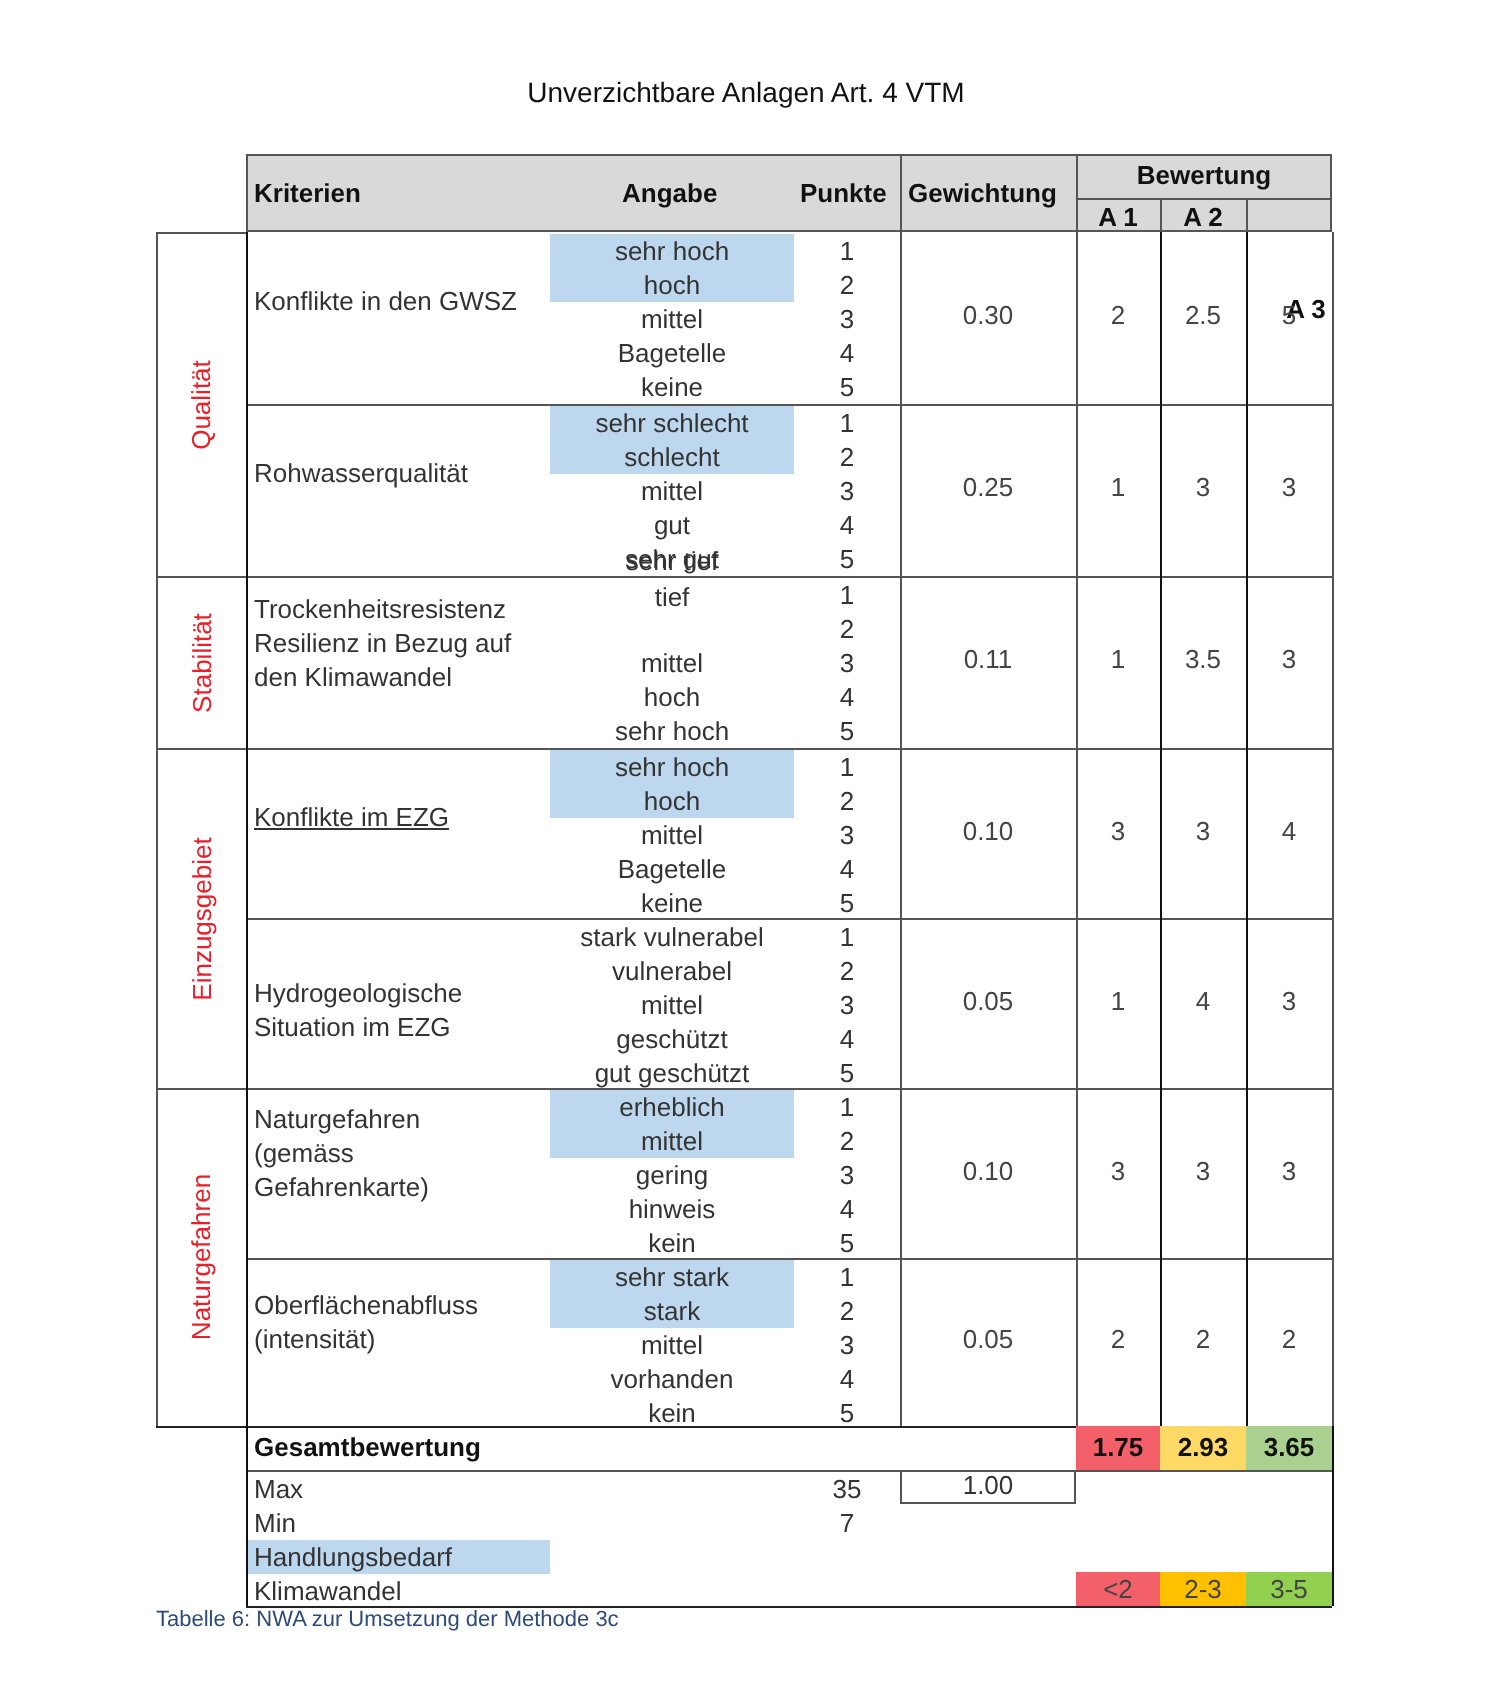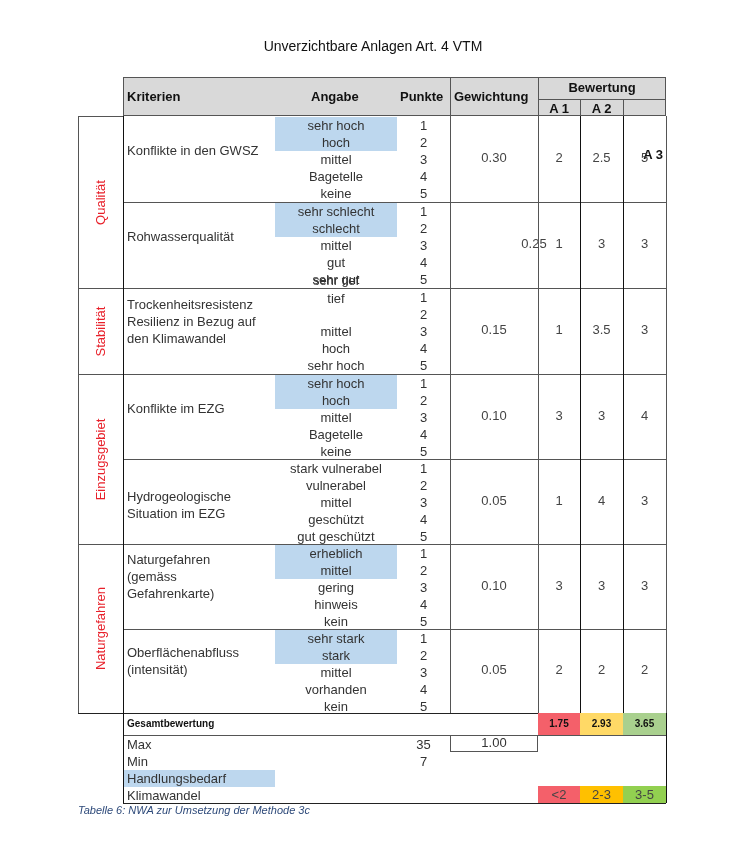--- a/index.html
+++ b/index.html
@@ -12,23 +12,23 @@
   .hline { position:absolute; background:#555; height:1px; }
   .vline.dark { background:#111; }
   .hline.dark { background:#222; }
   .crit { position:absolute; left:127px; font-size:13px; color:#333; line-height:17px; }
   .opt { position:absolute; left:275px; width:122px; height:17px; text-align:center; font-size:13px; line-height:17px; color:#333; }
   .opt.hl { background:#bdd7ee; }
   .pt { position:absolute; left:397px; width:53px; height:17px; text-align:center; font-size:13px; line-height:17px; color:#333; }
   .num { position:absolute; font-size:13px; color:#444; text-align:center; }
   .cat { position:absolute; left:78px; width:45px; display:flex; align-items:center; justify-content:center; }
   .cat span { transform:rotate(-90deg); white-space:nowrap; color:#e8202a; font-size:13px; }
-  .tot { position:absolute; top:713px; height:22px; font-weight:bold; font-size:10px; line-height:22px; text-align:center; color:#111; }
+  .tot { position:absolute; top:713px; height:22px; font-weight:bold; font-size:13px; line-height:22px; text-align:center; color:#111; }
   .lbl { position:absolute; left:127px; font-size:13px; line-height:17px; color:#333; }
-  .caption { position:absolute; left:78px; top:804px; font-size:11px; font-style:italic; color:#2e4a7a; }
+  .caption { position:absolute; left:78px; top:804px; font-size:11px; color:#2e4a7a; }
 </style>
 </head>
 <body>
 
 <div class="title">Unverzichtbare Anlagen Art. 4 VTM</div>
 
 <div class="hdr"></div>
 <div class="hdr-cell" style="left:127px;top:89px;">Kriterien</div>
 <div class="hdr-cell" style="left:311px;top:89px;">Angabe</div>
 <div class="hdr-cell" style="left:400px;top:89px;">Punkte</div>
@@ -68,46 +68,46 @@
     <div class="opt hl" style="top: 203px;">sehr schlecht</div>
     <div class="pt" style="top: 203px;">1</div>
     <div class="opt hl" style="top: 220px;">schlecht</div>
     <div class="pt" style="top: 220px;">2</div>
     <div class="opt" style="top: 237px;">mittel</div>
     <div class="pt" style="top: 237px;">3</div>
     <div class="opt" style="top: 254px;">gut</div>
     <div class="pt" style="top: 254px;">4</div>
     <div class="opt" style="top: 271px;">sehr gut</div>
     <div class="pt" style="top: 271px;">5</div>
-    <div class="num" style="left: 450px; width: 88px; top: 236px; padding-left: 40px;">0.25</div>
+    <div class="num" style="left: 450px; width: 88px; top: 236px;">0.25</div>
     <div class="num" style="left: 538px; width: 42px; top: 236px;">1</div>
     <div class="num" style="left: 580px; width: 43px; top: 236px;">3</div>
     <div class="num" style="left: 623px; width: 43px; top: 236px;">3</div>
     <div class="hline" style="left: 78px; top: 288px; width: 588px;"></div>
     <div class="crit" style="top: 295.5px;">
       <div>Trockenheitsresistenz</div>
       <div>Resilienz in Bezug auf</div>
       <div>den Klimawandel</div>
     </div>
     <div class="opt" style="top: 272px;">sehr tief</div>
     <div class="pt" style="top: 289px;">1</div>
     <div class="opt" style="top: 290px;">tief</div>
     <div class="pt" style="top: 306px;">2</div>
     <div class="opt" style="top: 323px;">mittel</div>
     <div class="pt" style="top: 323px;">3</div>
     <div class="opt" style="top: 340px;">hoch</div>
     <div class="pt" style="top: 340px;">4</div>
     <div class="opt" style="top: 357px;">sehr hoch</div>
     <div class="pt" style="top: 357px;">5</div>
-    <div class="num" style="left: 450px; width: 88px; top: 322px;">0.15</div>
+    <div class="num" style="left: 450px; width: 88px; top: 322px;">0.11</div>
     <div class="num" style="left: 538px; width: 42px; top: 322px;">1</div>
     <div class="num" style="left: 580px; width: 43px; top: 322px;">3.5</div>
     <div class="num" style="left: 623px; width: 43px; top: 322px;">3</div>
     <div class="hline" style="left: 78px; top: 374px; width: 588px;"></div>
-    <div class="crit" style="top: 399.5px;">
+    <div class="crit" style="top: 399.5px; text-decoration: underline;">
       <div>Konflikte im EZG</div>
     </div>
     <div class="opt hl" style="top: 375px;">sehr hoch</div>
     <div class="pt" style="top: 375px;">1</div>
     <div class="opt hl" style="top: 392px;">hoch</div>
     <div class="pt" style="top: 392px;">2</div>
     <div class="opt" style="top: 409px;">mittel</div>
     <div class="pt" style="top: 409px;">3</div>
     <div class="opt" style="top: 426px;">Bagetelle</div>
     <div class="pt" style="top: 426px;">4</div>

